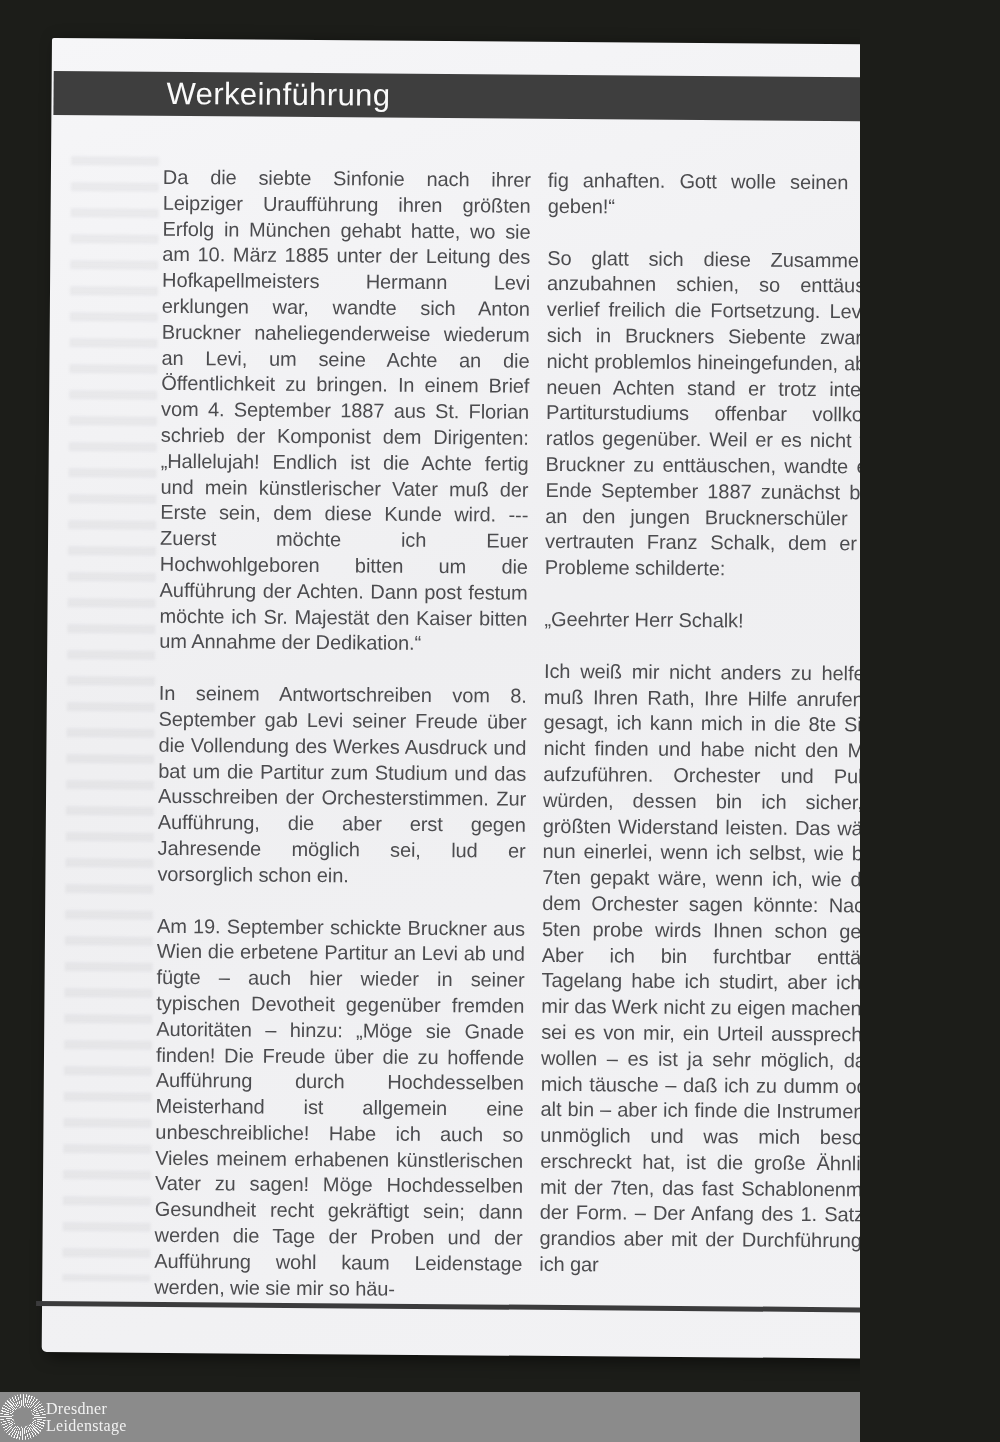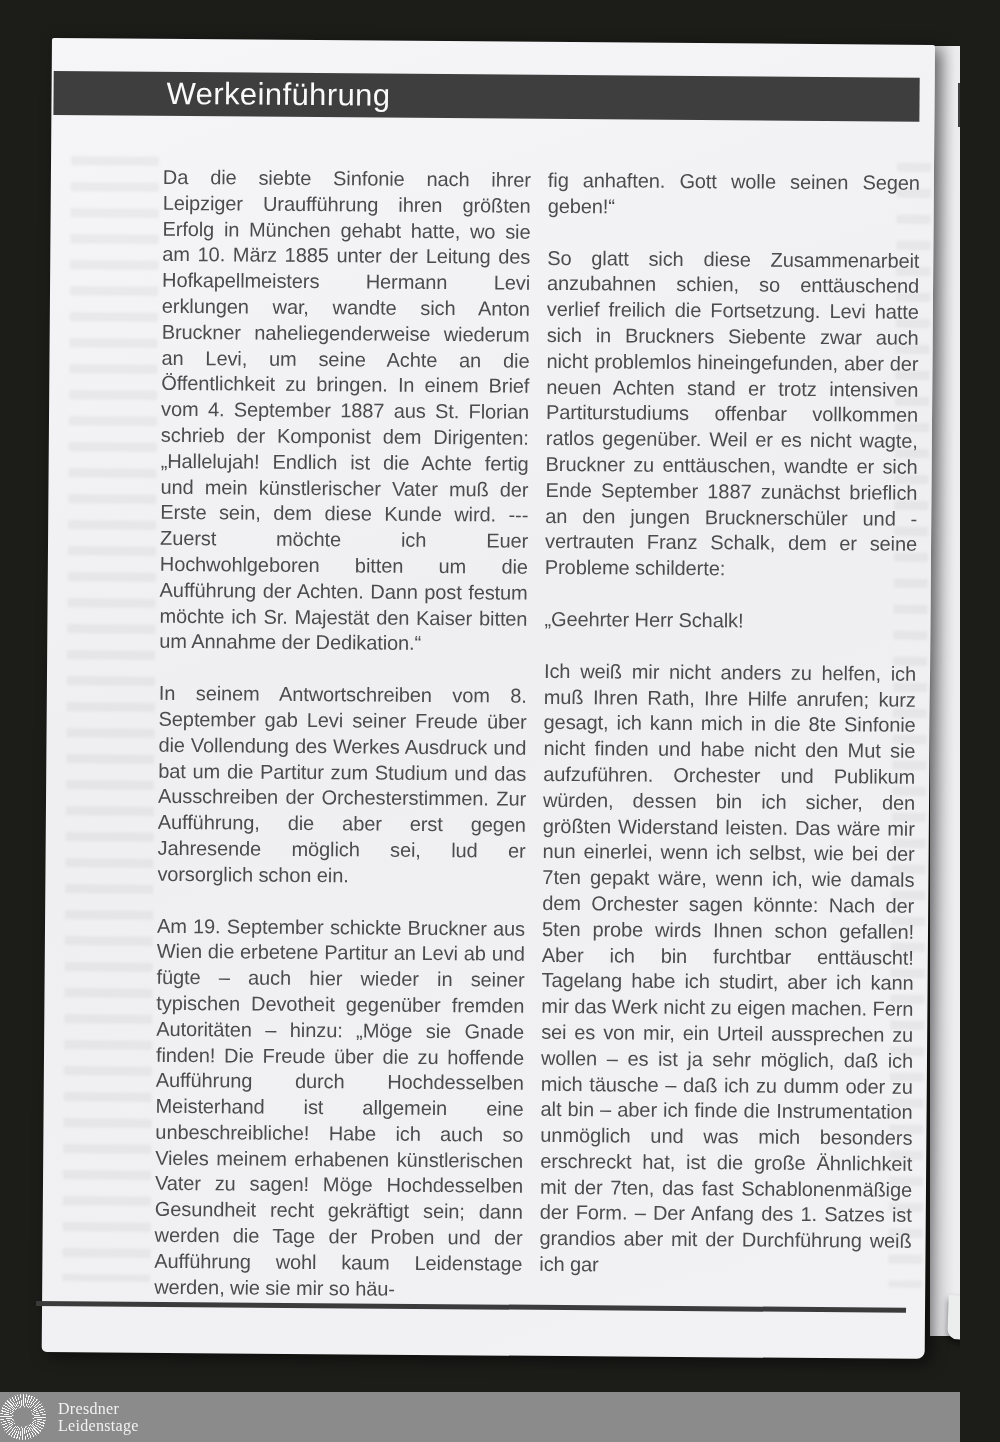--- a/index.html
+++ b/index.html
@@ -1,18 +1,18 @@
 <!DOCTYPE html>
 <html><head>
 <meta charset="utf-8">
 <style>
   html, body { margin: 0; padding: 0; background: #1c1d19; }
   .stage {
     position: relative;
-    width: 960px;
+    width: 860px;
     height: 1442px;
     background: #1c1d19;
     overflow: hidden;
     font-family: "Liberation Sans", sans-serif;
   }
 
   
   .page2 {
     position: absolute;
     left: 930px; top: 46px;
@@ -133,21 +133,20 @@
   .slub-tagline {
     font-family: "Liberation Sans", sans-serif;
     font-weight: bold;
     font-size: 13.5px;
     line-height: 16px;
     color: #ffffff;
   }
   .footer-right {
     display: flex;
     align-items: center;
-    gap: 12px;
     padding-right: 20px;
   }
   .starburst {
     position: relative;
     width: 46px; height: 46px;
     border-radius: 50%;
     background: repeating-conic-gradient(
       rgba(255,255,255,0.95) 0deg 2.6deg,
       rgba(255,255,255,0) 2.6deg 7.5deg);
   }

